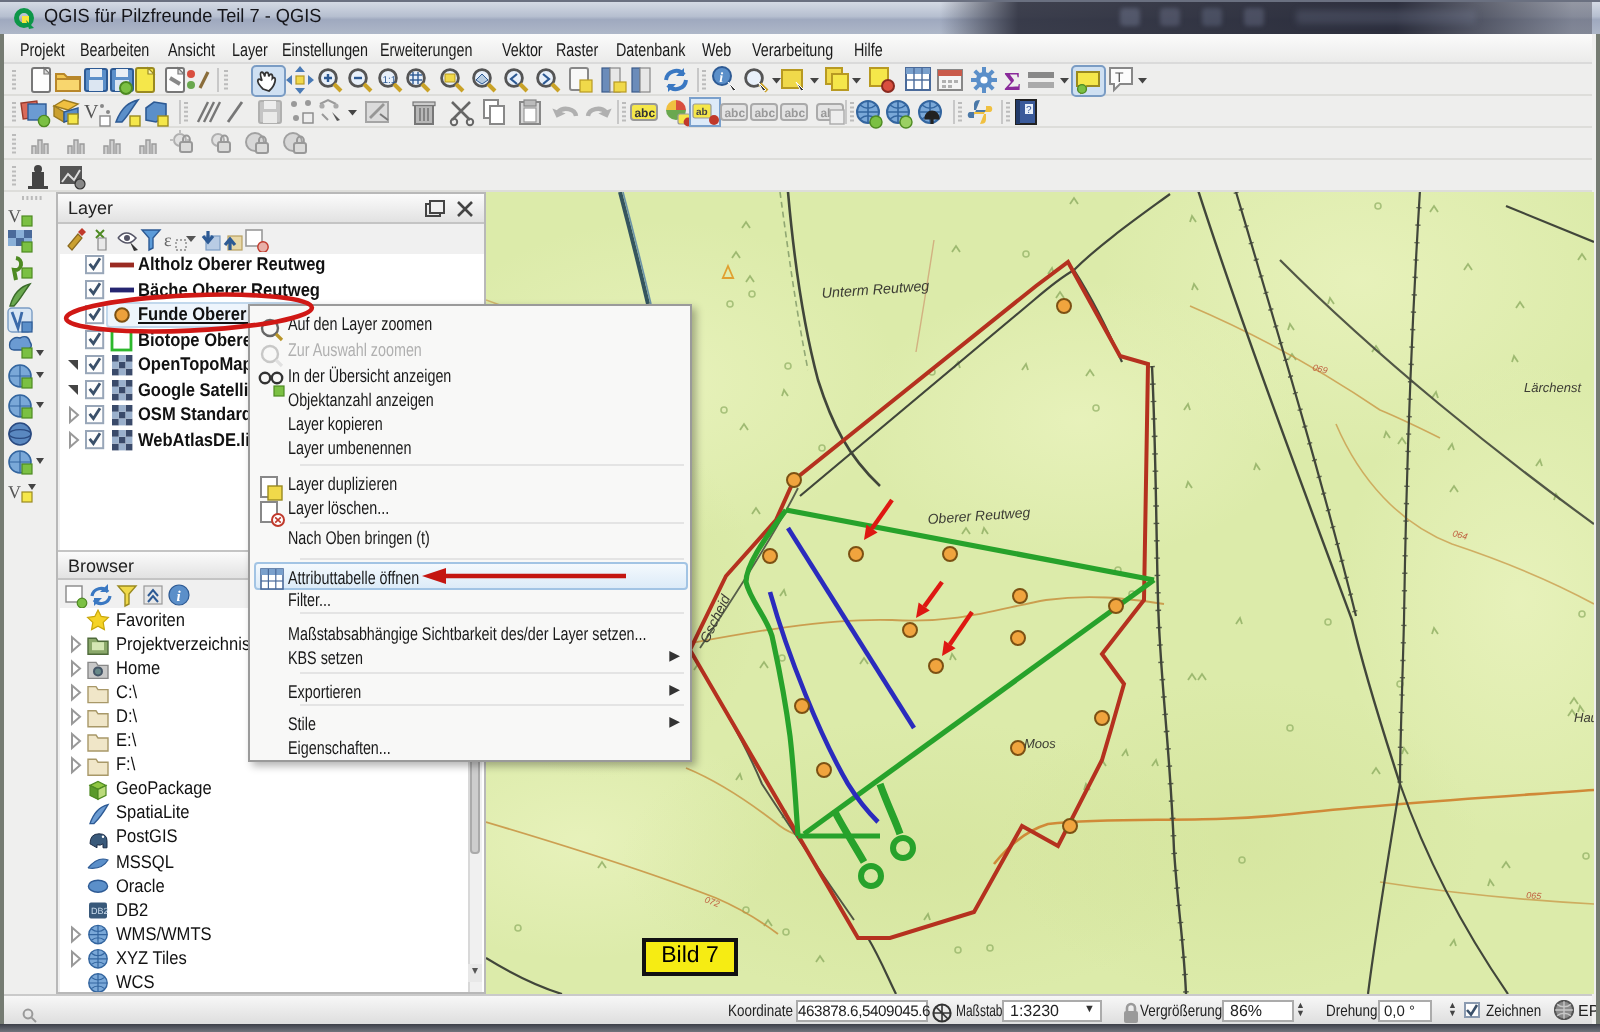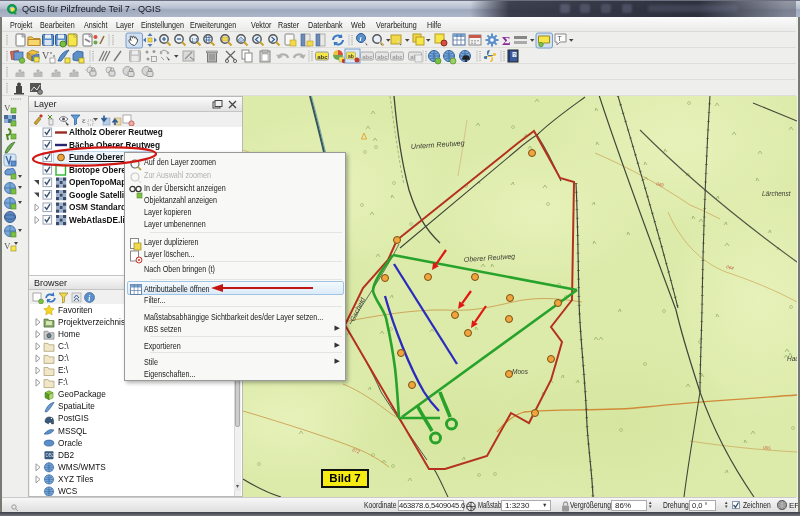--- a/index.html
+++ b/index.html
@@ -678,21 +678,21 @@
 <text x="512" y="374" font-size="6.5">Moos</text>
 <text x="354" y="322" transform="rotate(-64 354 322)" font-size="7">Gscheid</text>
 </g>
 <line x1="446" y1="250" x2="436.0" y2="264.3" stroke="#de1812" stroke-width="2.2"></line>
 <polygon points="432,270 433.2,262.3 438.8,266.2" fill="#de1812"></polygon>
 <line x1="471" y1="291" x2="462.1" y2="303.3" stroke="#de1812" stroke-width="2.2"></line>
 <polygon points="458,309 459.3,301.3 464.9,305.3" fill="#de1812"></polygon>
 <line x1="486" y1="306" x2="474.9" y2="322.2" stroke="#de1812" stroke-width="2.2"></line>
 <polygon points="471,328 472.1,320.3 477.8,324.1" fill="#de1812"></polygon>
   </svg>
-  <div style="position:absolute;left:321px;top:469px;width:48px;height:19px;background:#f6ec13;border:2px solid #111;font-weight:bold;font-size:11.5px;color:#000;text-align:center;line-height:15px">Bild 7</div>
+  <div style="position:absolute;left:321px;top:469px;width:48px;height:19px;background:#f6ec13;border:2px solid #111;font-weight:normal;font-size:11.5px;color:#000;text-align:center;line-height:15px">Bild 7</div>
   <div id="layerpanel">
 <div style="position:absolute;left:0;top:0;width:213px;height:15px;background:linear-gradient(#fbfbfb,#e2e2e2);border-bottom:1px solid #c4c4c4;font-size:9px;color:#222;padding:2px 0 0 5px">Layer</div>
 <svg style="position:absolute;right:4px;top:3px" width="26" height="10" viewBox="0 0 26 10">
         <g stroke="#444" fill="none">
           <rect x="1" y="2" width="7" height="6"></rect>
           <rect x="3" y="0.5" width="7" height="6" fill="#f0f0f0"></rect>
           <path d="M17,1 l7,7 M24,1 l-7,7" stroke-width="1.3"></path>
         </g>
       </svg>
 <svg style="position:absolute;left:2px;top:16px" width="210" height="13" viewBox="0 0 210 13">

